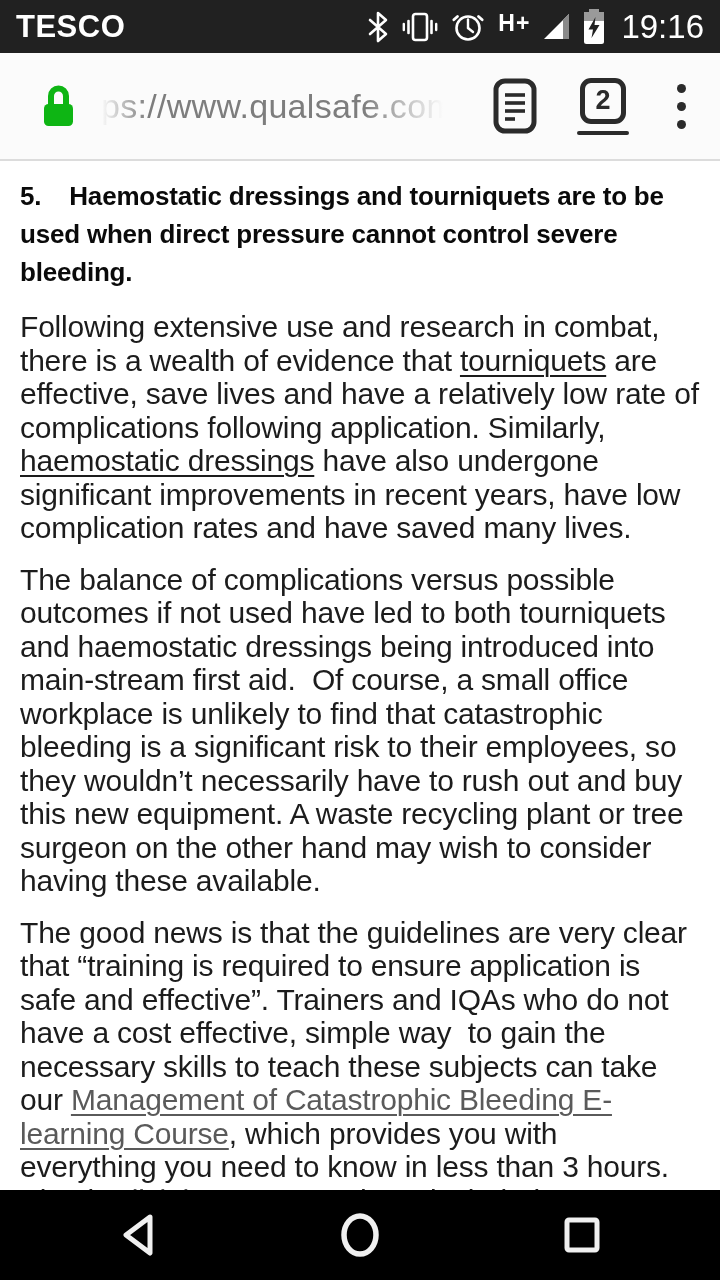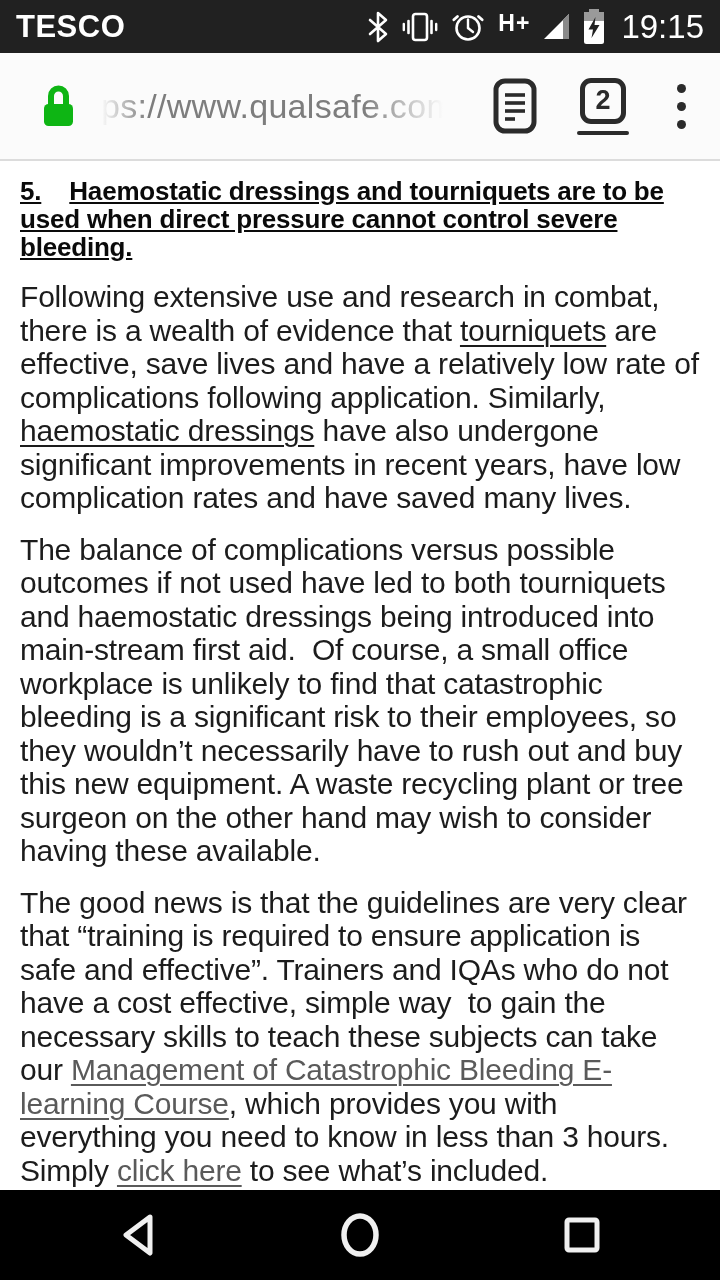--- a/index.html
+++ b/index.html
@@ -42,22 +42,22 @@
     margin-left:40px;cursor:pointer;}
   .tab-box{width:46px;height:46px;border:5px solid var(--icon-dark);border-radius:11px;
     display:flex;align-items:center;justify-content:center;}
   .tab-count{font-size:27px;font-weight:bold;color:var(--icon-dark);}
   .tab-underline{width:52px;height:4px;background:var(--icon-dark);border-radius:2px;margin-top:7px;}
   .menu-dots{display:flex;flex-direction:column;gap:9px;margin-left:44px;padding:4px;}
   .menu-dots i{width:9px;height:9px;border-radius:50%;background:var(--icon-dark);}
 
   
   .content{flex:1;background:#fff;padding:16px 20px 0 20px;overflow:hidden;}
-  h1.article-heading{font-size:26px;line-height:28px;font-weight:bold;color:var(--heading-text);
-    letter-spacing:-.2px;margin-bottom:19px;text-decoration:underline;}
+  h1.article-heading{font-size:26px;line-height:38px;font-weight:bold;color:var(--heading-text);
+    letter-spacing:-.2px;margin-bottom:19px;}
   .heading-number{margin-right:28px;}
   .content p{font-size:30px;line-height:33.5px;color:var(--body-text);letter-spacing:-.2px;
     margin-bottom:18px;white-space:pre-wrap;}
   .inline-link{color:var(--body-text);text-decoration:underline;
     text-decoration-thickness:2px;text-underline-offset:4px;cursor:pointer;}
   .inline-link.muted{color:var(--muted-link);}
 
   
   .nav-bar{height:90px;background:var(--nav-bar-bg);flex:none;
     display:flex;align-items:center;justify-content:center;gap:162px;}
@@ -102,21 +102,21 @@
           </svg>
       </span>
       <span class="sb-ic">
         <svg width="22" height="36" viewBox="0 0 22 36">
             <rect x="6" y="0" width="10" height="5" fill="#9a9a9a"></rect>
             <rect x="1" y="3" width="20" height="32" rx="2.5" fill="#ffffff"></rect>
             <rect x="1" y="3" width="20" height="9" fill="#9a9a9a"></rect>
             <polygon points="12.5,8 5.5,20.5 10,20.5 8.5,29 16.5,16 11.5,16" fill="#212121"></polygon>
           </svg>
       </span>
-      <span class="sb-time">19:15</span>
+      <span class="sb-time">19:16</span>
     </div>
   </div>
 
   <div class="toolbar">
     <span style="display:flex;">
       <svg width="37" height="48" viewBox="0 0 37 48">
           <path d="M11 24 V14 a7.5 7.5 0 0 1 15 0 V24" fill="none" stroke="var(--lock-green)" stroke-width="6"></path>
           <rect x="4" y="22" width="29" height="22" rx="4.5" fill="var(--lock-green)"></rect>
         </svg>
     </span>

